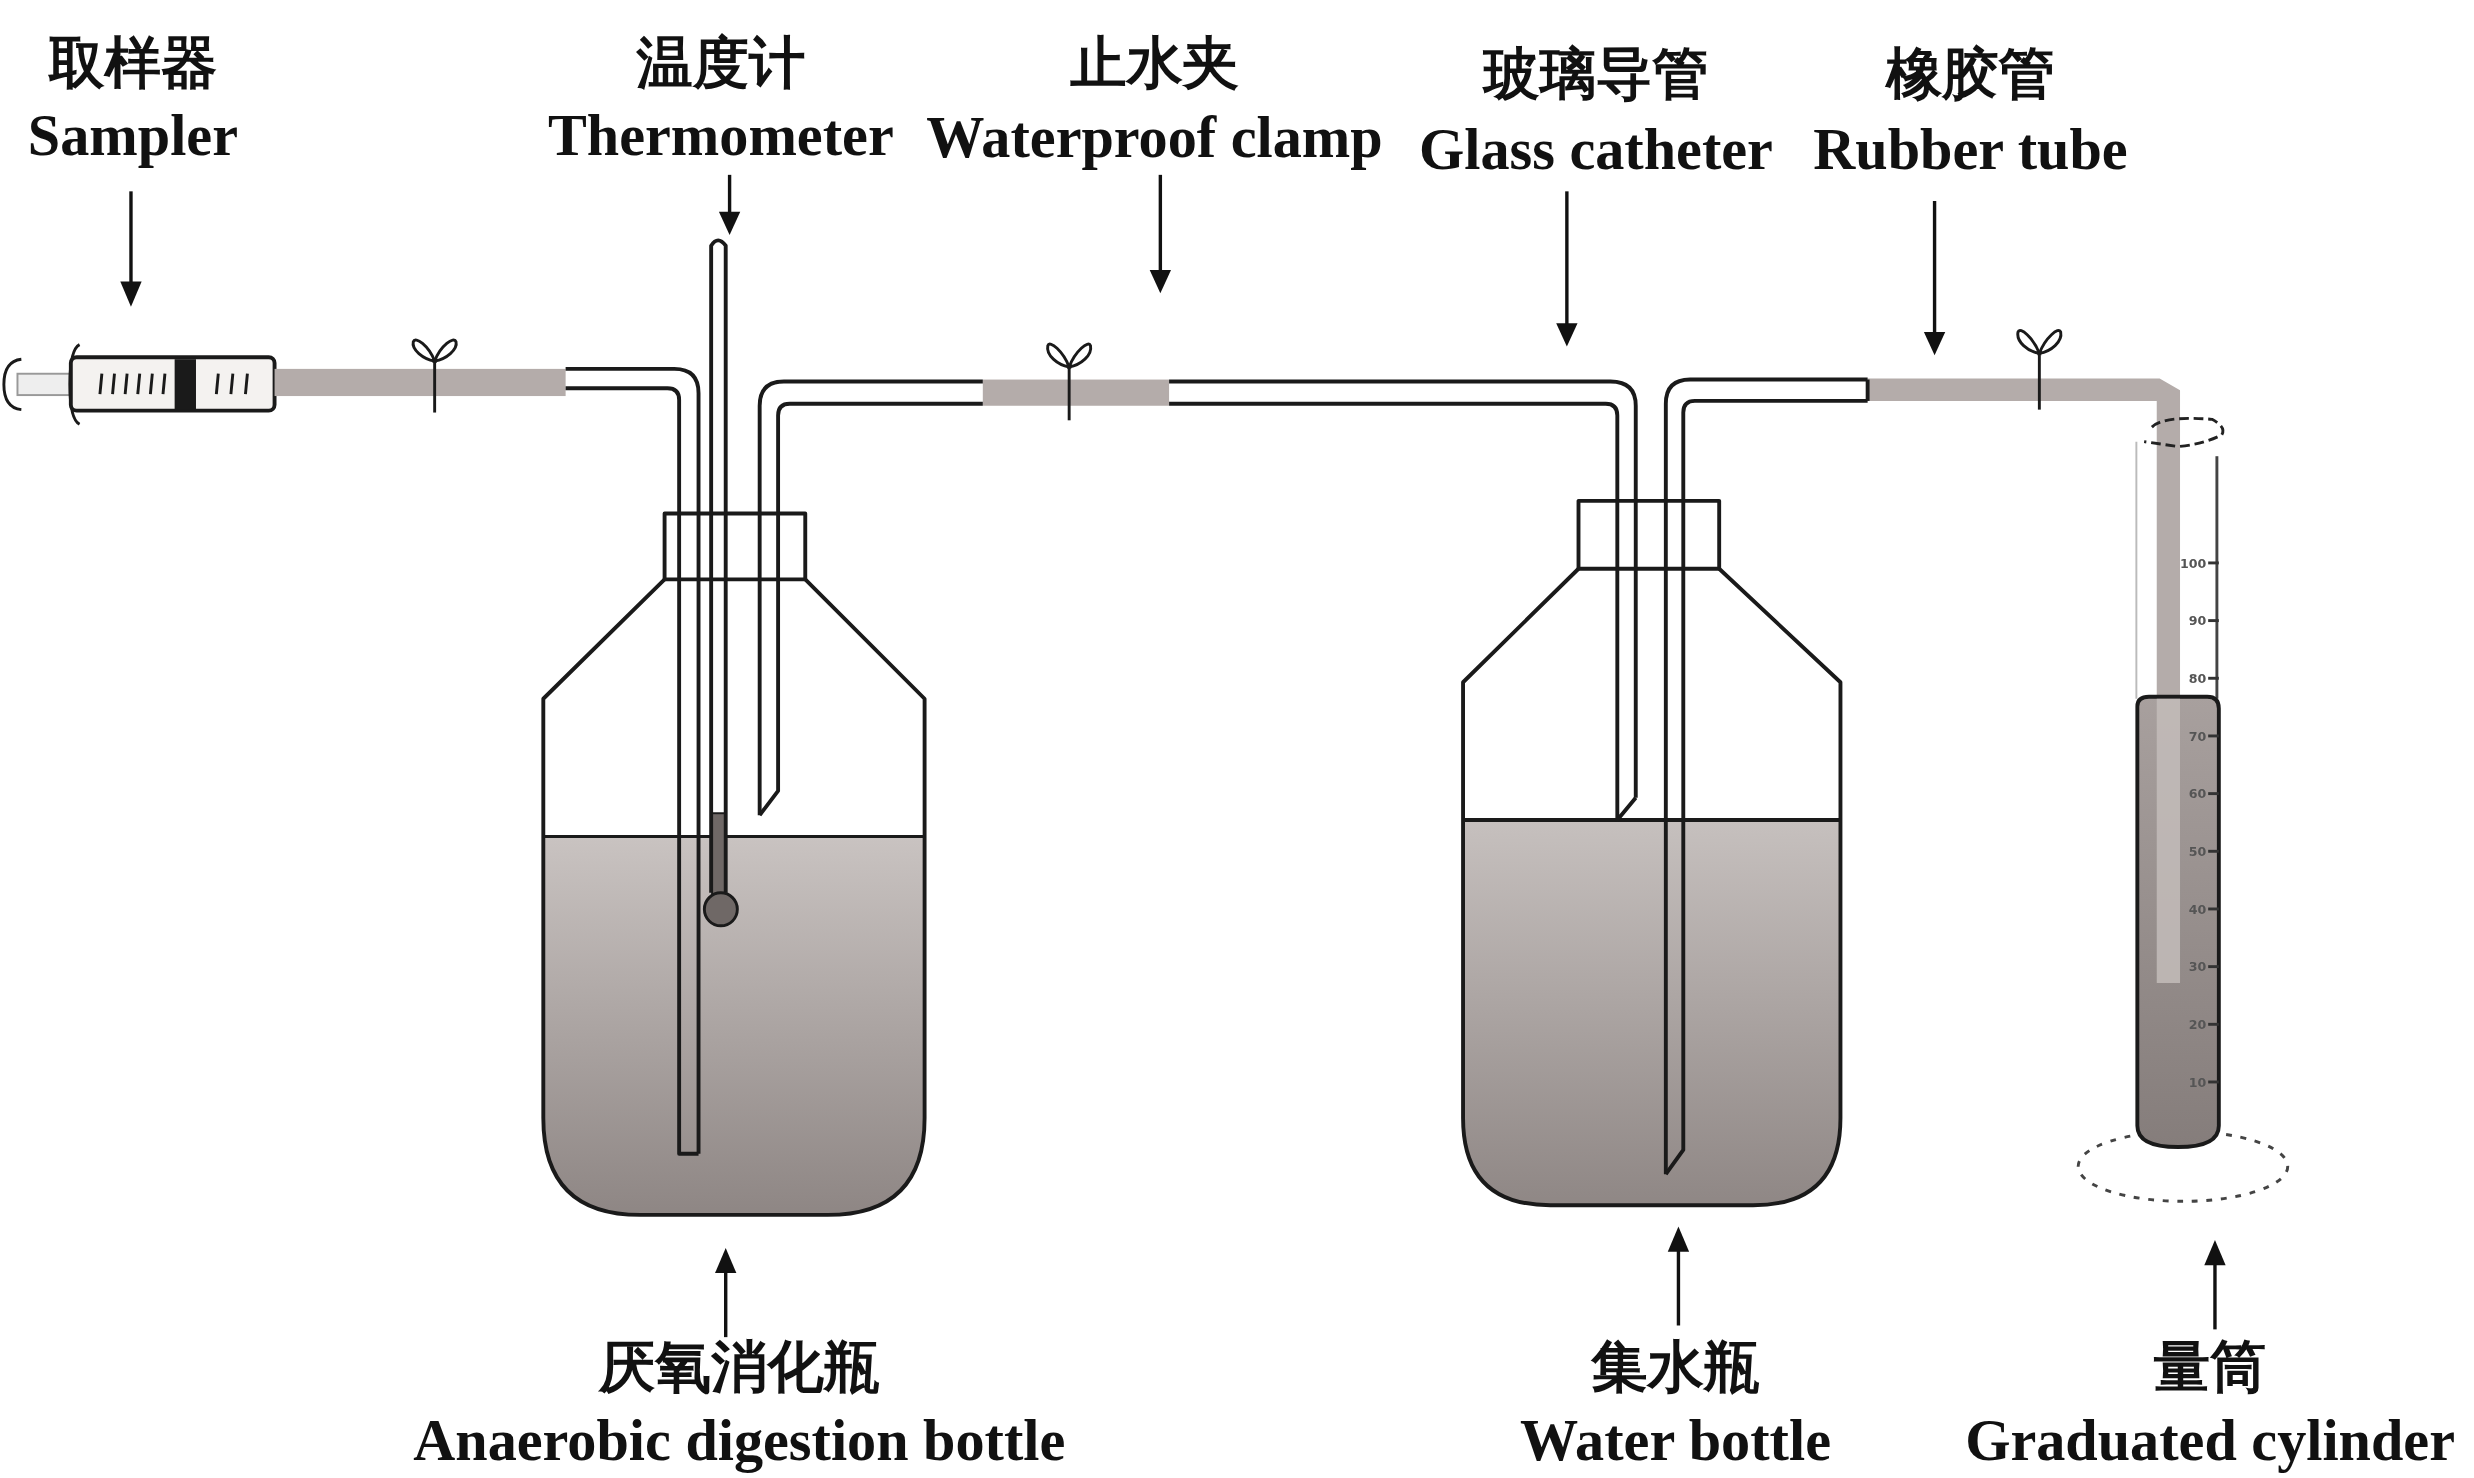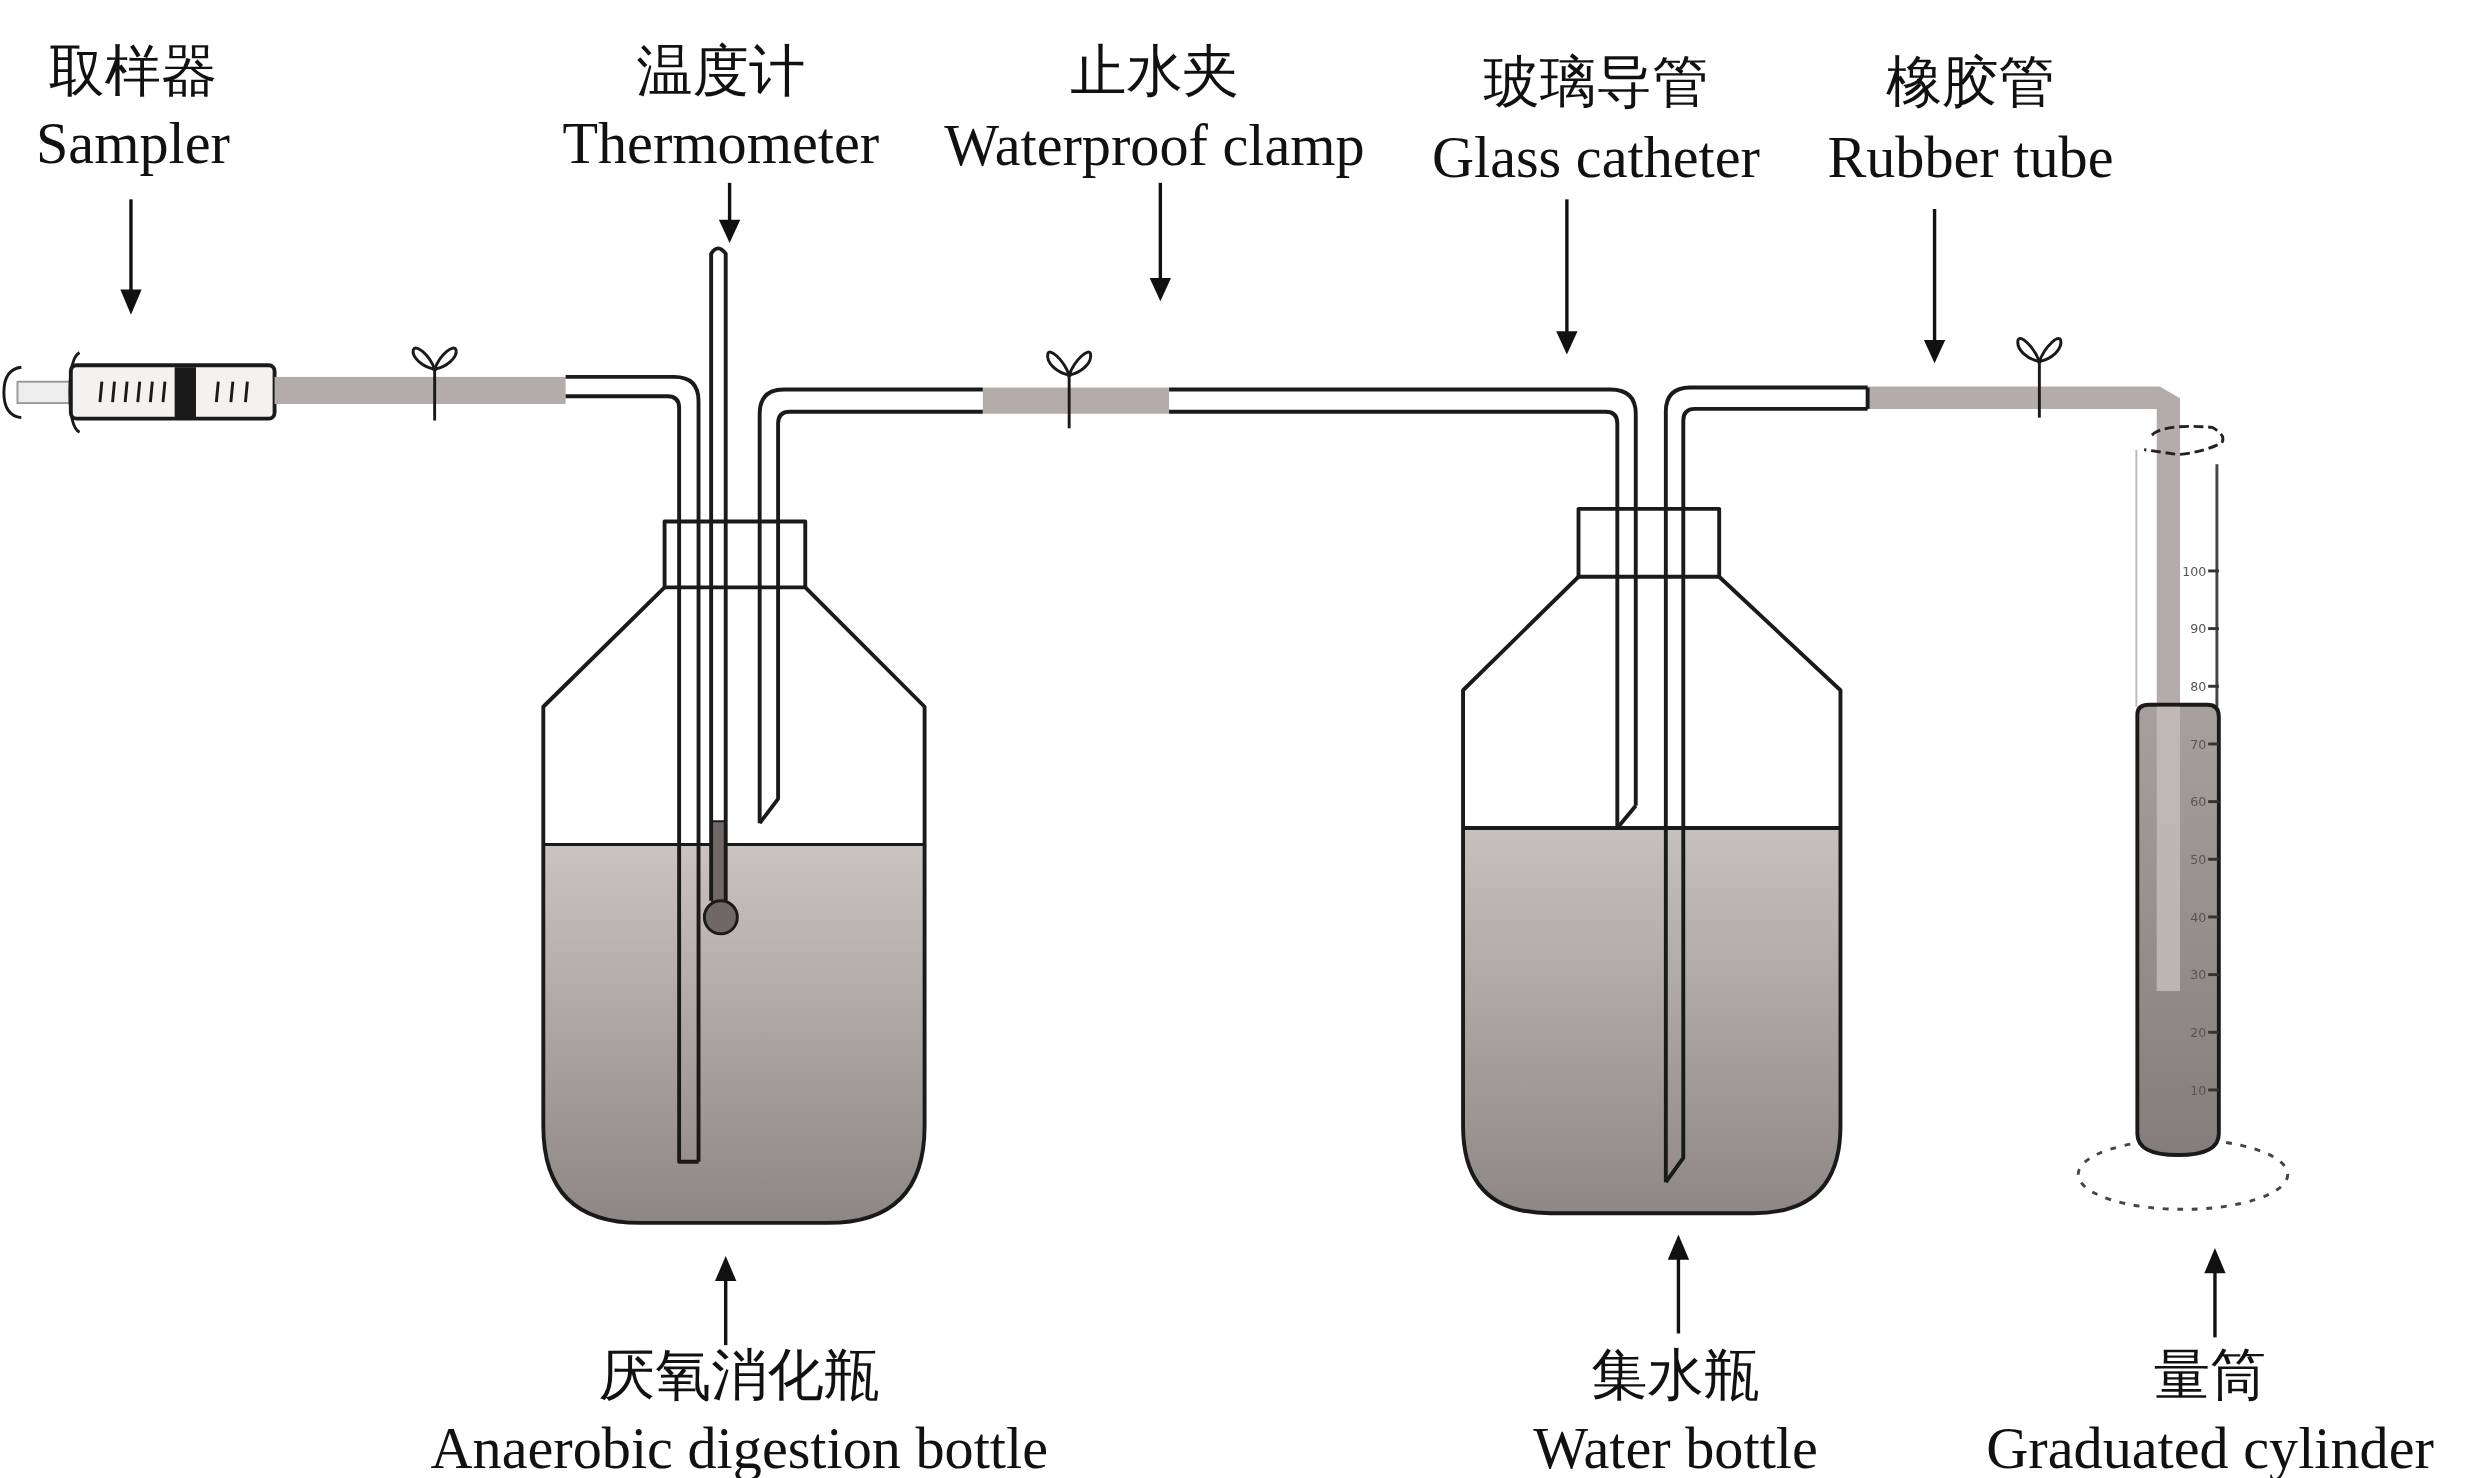--- a/index.html
+++ b/index.html
@@ -1,17 +1,17 @@
 <!DOCTYPE html>
 <html><head>
 <meta charset="utf-8">
 <style>
   html, body { margin: 0; padding: 0; background: #ffffff; }
   body { width: 2474px; height: 1479px; overflow: hidden; }
-  #stage { position: absolute; left: 0; top: 8px; width: 2474px; height: 1304px; }
+  #stage { position: absolute; left: 0; top: 0; width: 2474px; height: 1304px; font-weight: bold; }
   svg { display: block; }
   .lbl { font-family: "Liberation Serif", "DejaVu Serif", serif; fill: #111; text-anchor: middle; }
   .zh { font-size: 58px; }
   .en { font-size: 60px; }
   .wire { fill: none; stroke: #1a1a1a; stroke-width: 4; stroke-linejoin: round; stroke-linecap: butt; }
   .thin { fill: none; stroke: #1a1a1a; stroke-width: 3; }
   .rubber { fill: #b4acaa; }
   .arrow-line { stroke: #111; stroke-width: 3.5; }
   .arrow-head { fill: #111; }
   .tick { stroke: #333; stroke-width: 3; }

